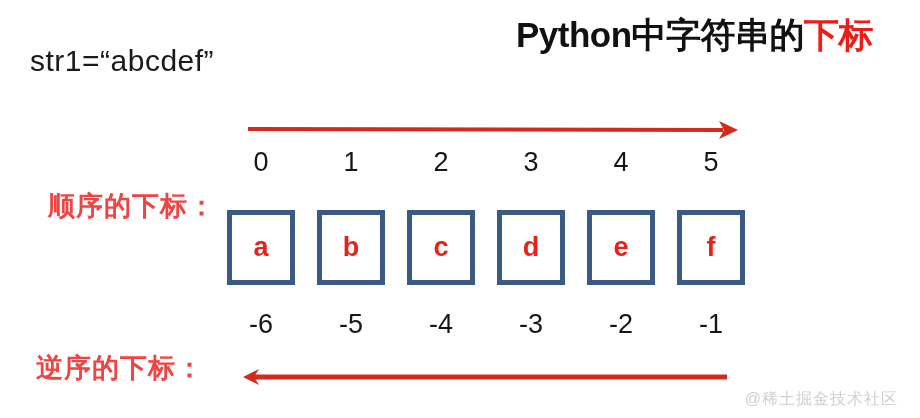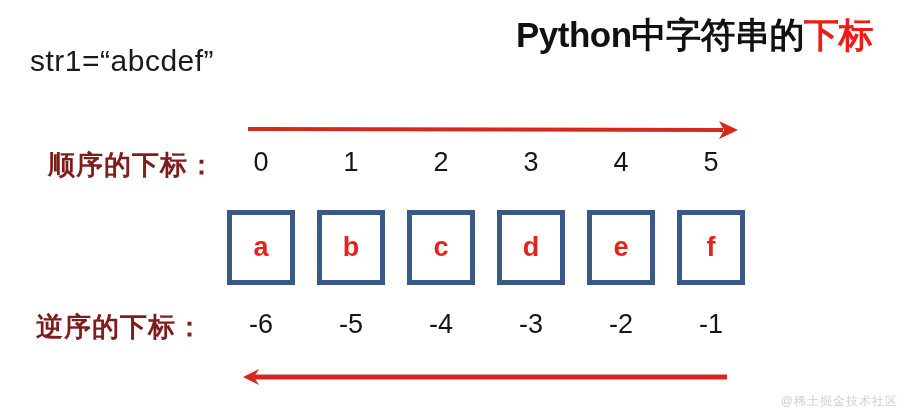--- a/index.html
+++ b/index.html
@@ -44,23 +44,24 @@
     color: #1a1a1a;
     letter-spacing: 0.5px;
     white-space: nowrap;
   }
 
   
   .row-label {
     position: absolute;
     font-size: 27px;
     font-weight: bold;
-    color: #7f1d1d;
+    color: #ef4444;
     white-space: nowrap;
     letter-spacing: 1px;
+    margin-top: 41px;
   }
   .row-label.forward { left: 48px; top: 147px; }
   .row-label.reverse { left: 36px; top: 309px; }
 
   
   .index-row {
     position: absolute;
     left: 227px;
     width: 518px;
     display: flex;
@@ -111,21 +112,21 @@
     width: 920px;
     height: 418px;
     pointer-events: none;
   }
 
   
   .watermark {
     position: absolute;
     right: 22px;
     bottom: 8px;
-    font-size: 12px;
+    font-size: 16px;
     color: #cfcfcf;
     letter-spacing: 1px;
     white-space: nowrap;
   }
 </style>
 </head>
 <body>
 
 <div id="stage">
 

